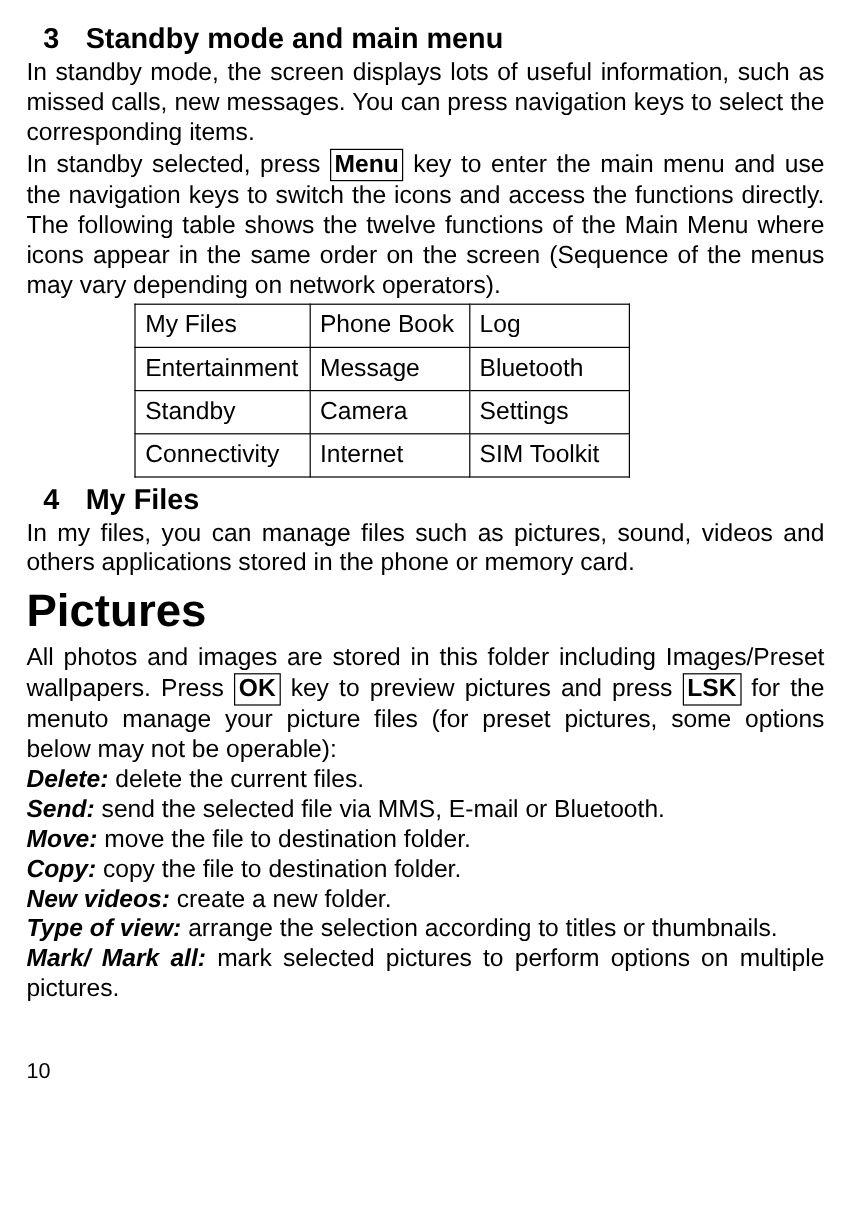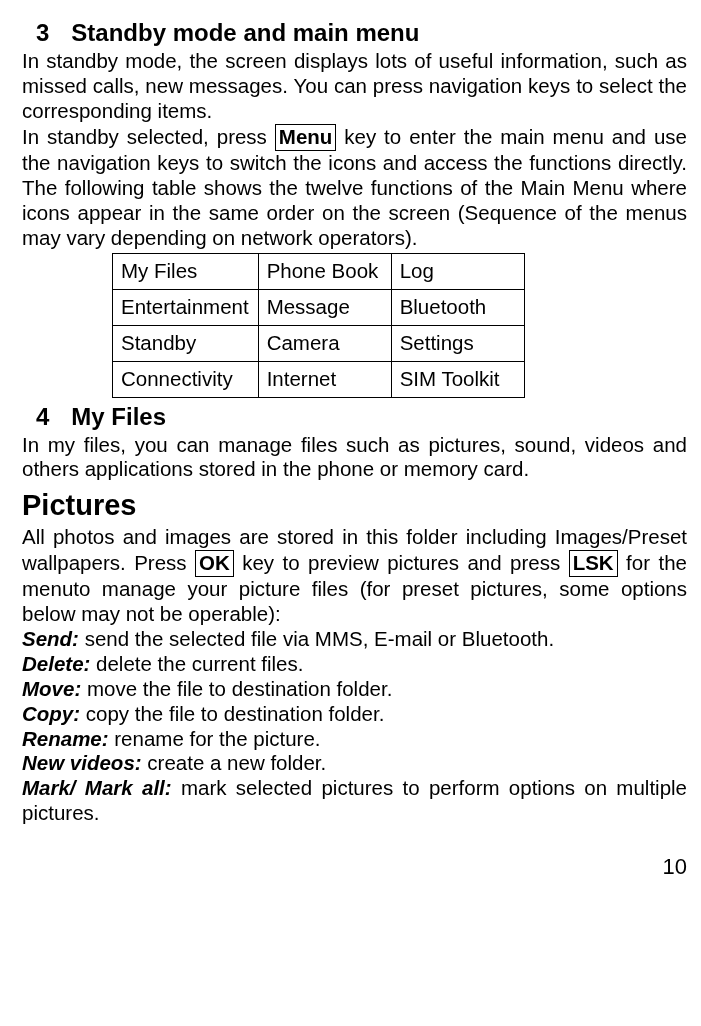--- a/index.html
+++ b/index.html
@@ -14,21 +14,21 @@
     }
     h1 {
       font-size: 24px;
       font-weight: bold;
       margin: 0 0 2px 14px;
     }
     h1 .num {
       margin-right: 22px;
     }
     h2 {
-      font-size: 29px;
+      font-size: 38px;
       font-weight: bold;
       margin: 6px 0 2px 0;
     }
     p {
       margin: 0 0 1px 0;
       text-align: justify;
     }
     .boxed {
       border: 1.5px solid #000;
       padding: 0 3px;
@@ -47,23 +47,23 @@
     }
     .entry {
       text-align: justify;
       margin: 0;
     }
     .entry-label {
       font-weight: bold;
       font-style: italic;
     }
     .page-num {
-      text-align: right;
-      font-size: 22px;
-      margin-top: 28px;
+      text-align: left;
+      font-size: 18px;
+      margin-top: 45px;
     }
   </style>
 </head>
 <body>
 
 <h1><span class="num">3</span><span>Standby mode and main menu</span></h1>
 
 <p>In standby mode, the screen displays lots of useful information, such as missed calls, new messages. You can press navigation keys to select the corresponding items.</p>
 
 <p><span>In standby selected, press </span><span class="boxed">Menu</span><span> key to enter the main menu and use the navigation keys to switch the icons and access the functions directly. The following table shows the twelve functions of the Main Menu where icons appear in the same order on the screen (Sequence of the menus may vary depending on network operators).</span></p>
@@ -95,22 +95,22 @@
 
 <h1><span class="num">4</span><span>My Files</span></h1>
 
 <p>In my files, you can manage files such as pictures, sound, videos and others applications stored in the phone or memory card.</p>
 
 <h2>Pictures</h2>
 
 <p><span>All photos and images are stored in this folder including Images/Preset wallpapers. Press </span><span class="boxed">OK</span><span> key to preview pictures and press </span><span class="boxed">LSK</span><span> for the menuto manage your picture files (for preset pictures, some options below may not be operable):</span></p>
 
 <div>
+  <p class="entry"><span class="entry-label">Delete:</span><span> delete the current files.</span></p>
   <p class="entry"><span class="entry-label">Send:</span><span> send the selected file via MMS, E-mail or Bluetooth.</span></p>
-  <p class="entry"><span class="entry-label">Delete:</span><span> delete the current files.</span></p>
   <p class="entry"><span class="entry-label">Move:</span><span> move the file to destination folder.</span></p>
   <p class="entry"><span class="entry-label">Copy:</span><span> copy the file to destination folder.</span></p>
-  <p class="entry"><span class="entry-label">Rename:</span><span> rename for the picture.</span></p>
   <p class="entry"><span class="entry-label">New videos:</span><span> create a new folder.</span></p>
+  <p class="entry"><span class="entry-label">Type of view:</span><span> arrange the selection according to titles or thumbnails.</span></p>
   <p class="entry"><span class="entry-label">Mark/ Mark all:</span><span> mark selected pictures to perform options on multiple pictures.</span></p>
 </div>
 
 <div class="page-num">10</div>
 
 </body></html>

